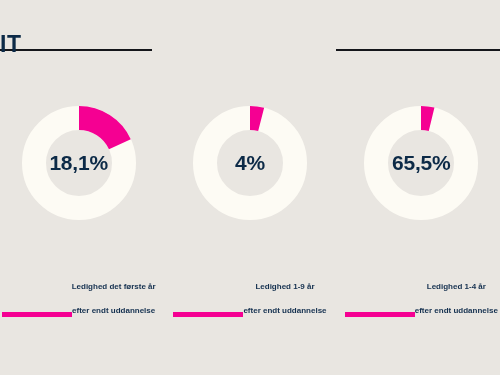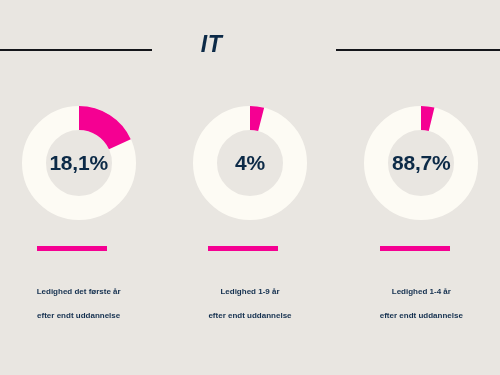--- a/index.html
+++ b/index.html
@@ -34,27 +34,26 @@
     height: 2px;
     background: #14161A;
   }
   .rule-left  { left: 0;    width: 152px; }
   .rule-right { left: 336px; width: 164px; }
   .page-title {
     position: absolute;
     top: 30px;
     left: 0;
     width: 423px;
-    text-align: center;
+    text-align: left;
     font-size: 23px;
     font-weight: bold;
     letter-spacing: 0.5px;
     color: #0C2A47;
     line-height: 28px;
-    font-style: italic;
   }
 
   
   .charts {
     position: absolute;
     top: 106px;
     left: 0;
     width: 500px;
     display: flex;
     flex-direction: row;
@@ -87,22 +86,22 @@
     font-size: 21px;
     font-weight: bold;
     color: #0C2A47;
     letter-spacing: -0.2px;
   }
 
   
   .legend {
     margin-top: 26px;
     display: flex;
-    flex-direction: column;
-    align-items: flex-start;
+    flex-direction: row;
+    align-items: flex-end;
   }
   .legend-bar {
     width: 70px;
     height: 5px;
     background: #F50092;
   }
   .legend-label {
     margin-top: 23px;
     font-size: 8px;
     font-weight: bold;
@@ -158,21 +157,21 @@
         </div>
       </div>
     </div>
 
     <div class="chart-cell">
       <div class="donut-wrap">
         <svg class="donut-svg" viewBox="0 0 114 114">
           <circle cx="57" cy="57" r="45" fill="none" stroke="#FDFBF4" stroke-width="24"></circle>
           <circle class="donut-slice" cx="57" cy="57" r="45" fill="none" stroke="#F50092" stroke-width="24" transform="rotate(-90 57 57)" stroke-dasharray="10.744246875277092 271.9990919478043"></circle>
         </svg>
-        <div class="donut-value">88,7%</div>
+        <div class="donut-value">65,5%</div>
       </div>
       <div class="legend">
         <div class="legend-bar" style="background: rgb(245, 0, 146);"></div>
         <div class="legend-label">
           <span>Ledighed 1-4 år</span><br>
           <span>efter endt uddannelse</span>
         </div>
       </div>
     </div>
 

